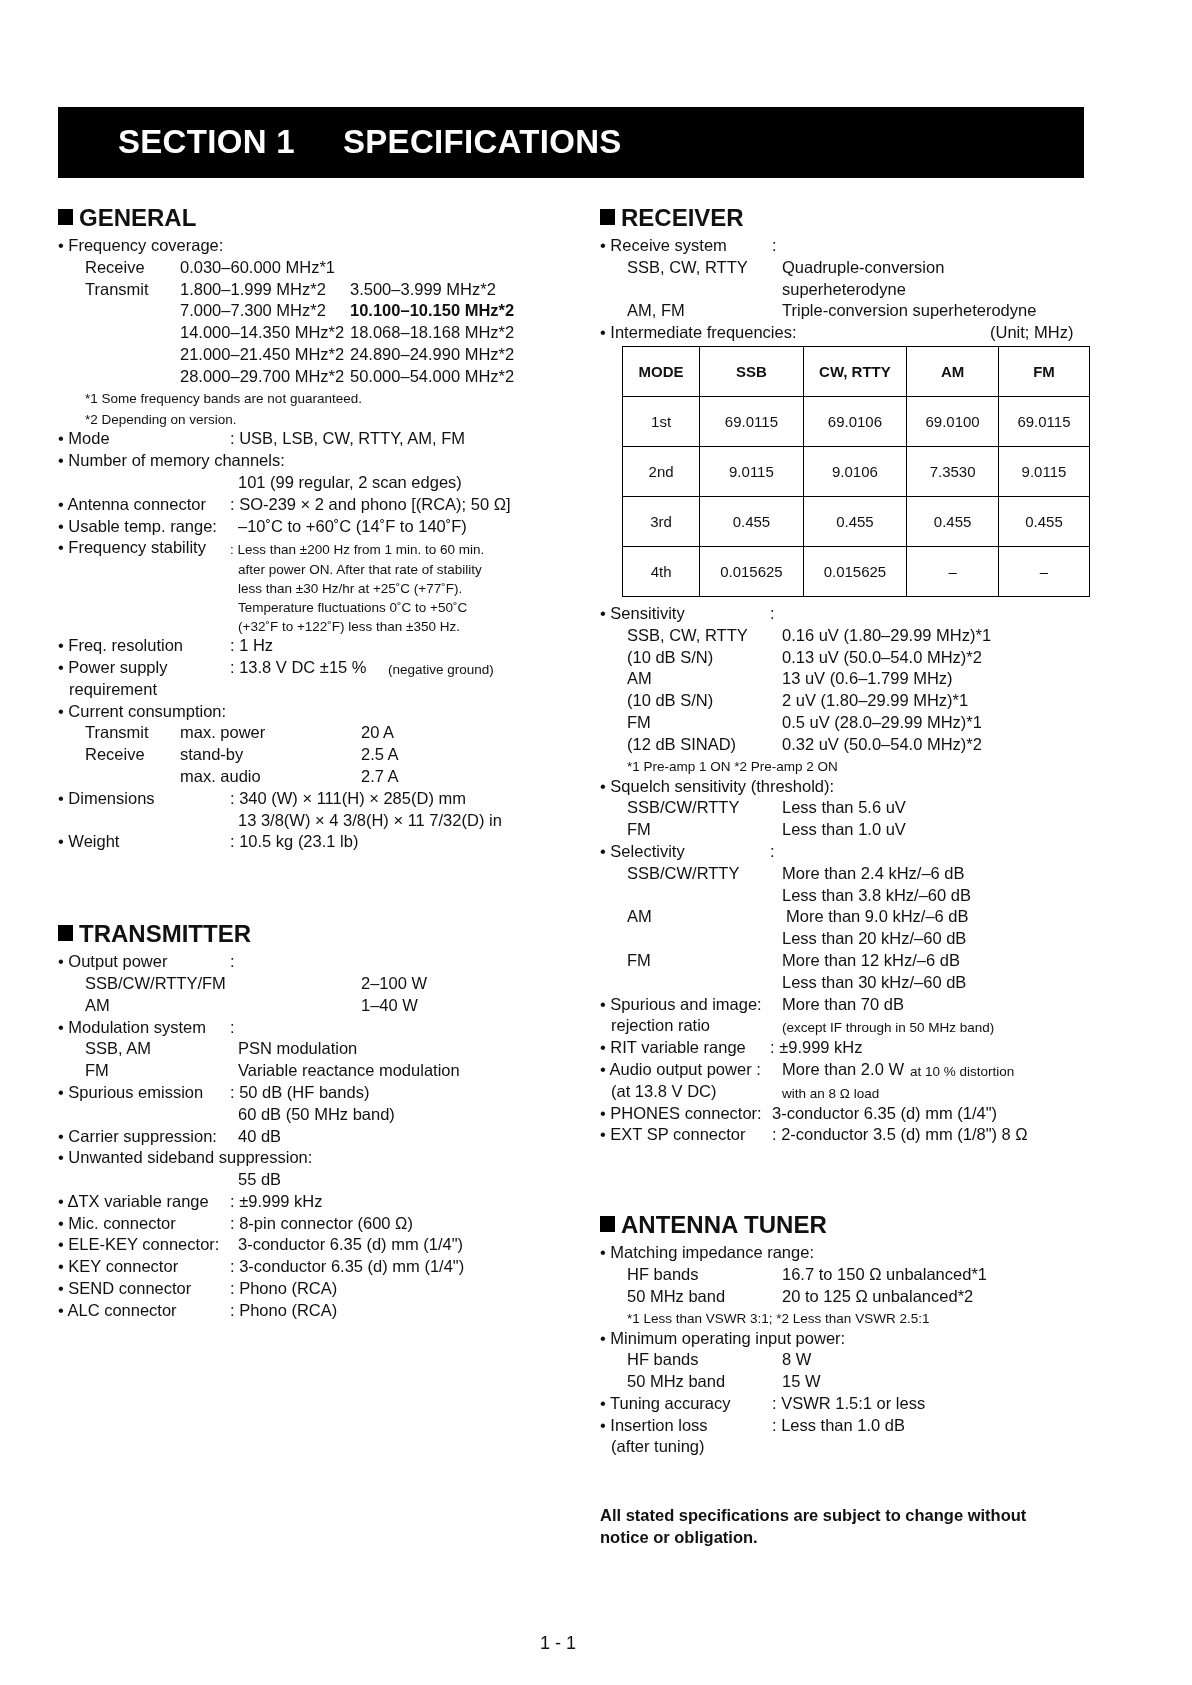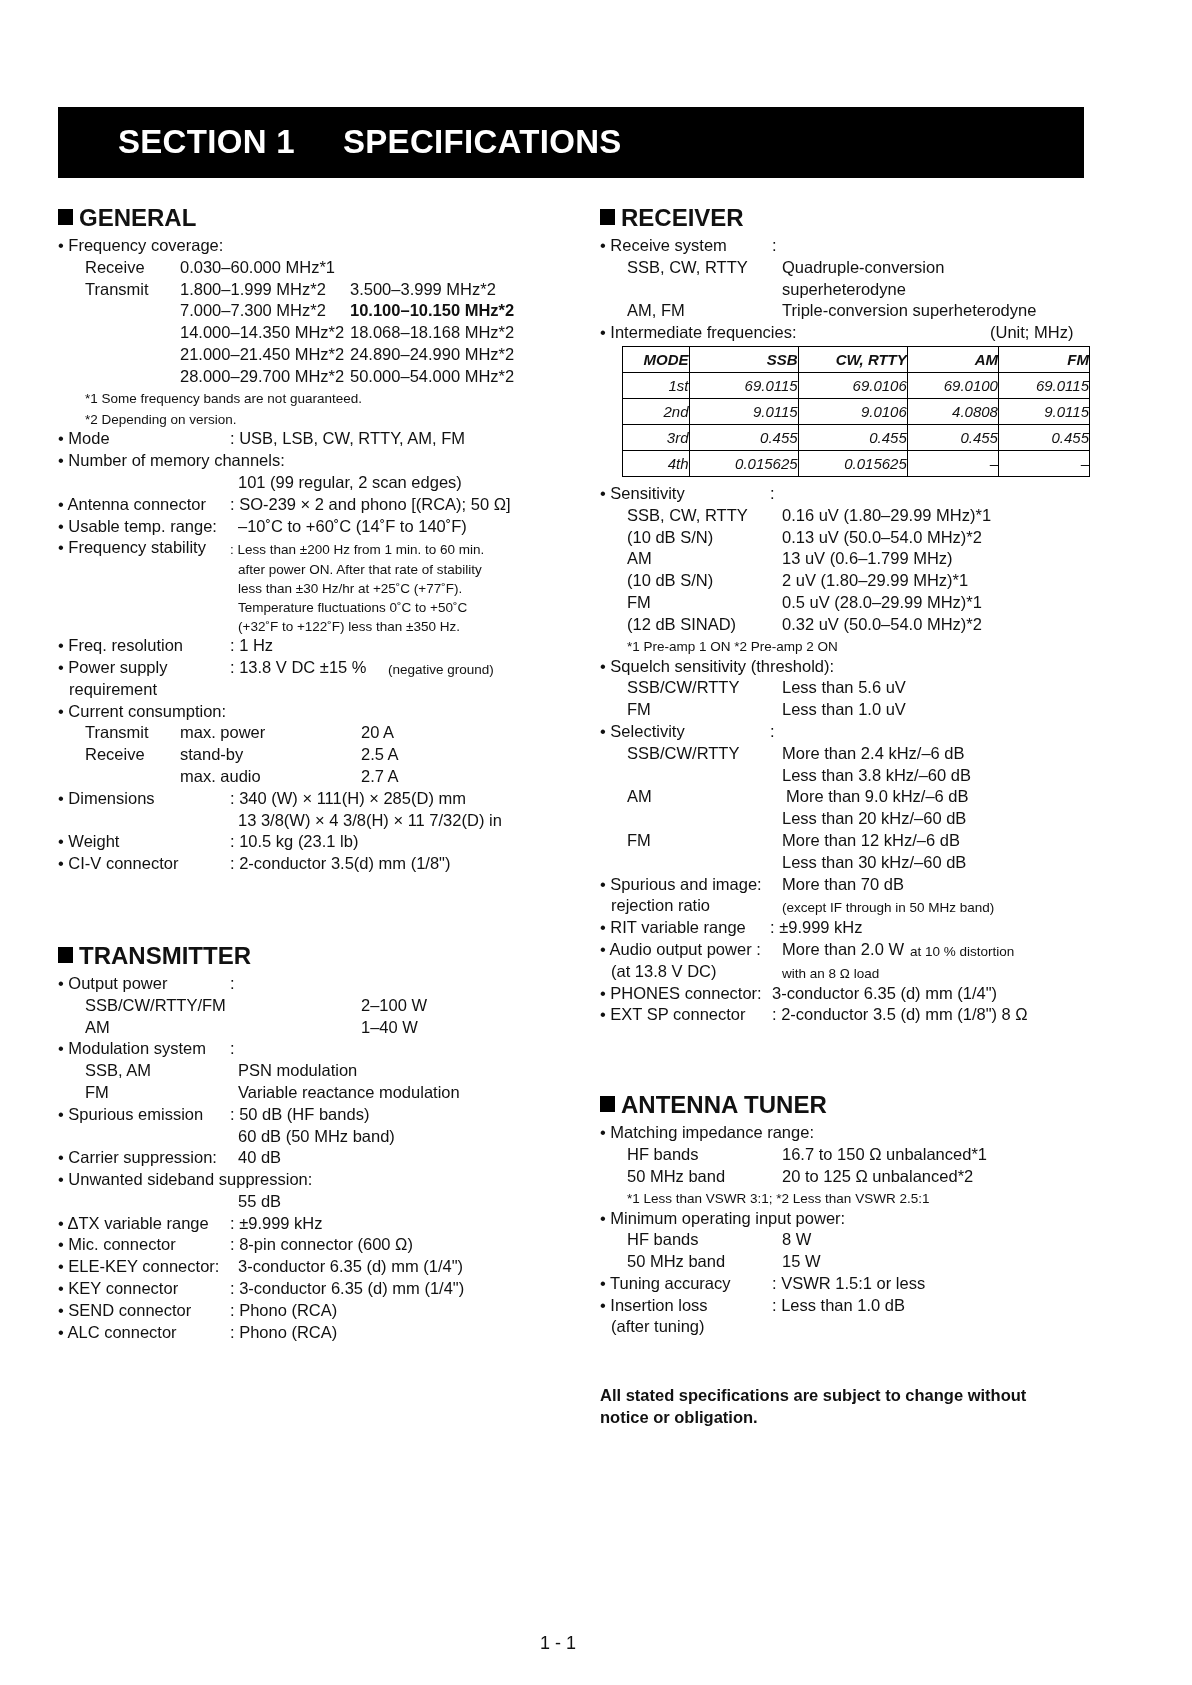--- a/index.html
+++ b/index.html
@@ -9,21 +9,21 @@
   .banner span { position:absolute; top:16px; color:#fff; font-size:33px; font-weight:bold; letter-spacing:0.3px; }
   .col { position:absolute; font-size:16.5px; line-height:21.8px; }
   .col-left { left:58px; top:203px; width:490px; }
   .col-right { left:600px; top:203px; width:490px; }
   .sec-title { font-size:24px; font-weight:bold; line-height:30px; margin-bottom:2px; }
   .sec-title .sq { display:inline-block; width:15px; height:16px; background:#000; margin-right:6px; vertical-align:1px; }
   .row { position:relative; height:21.8px; white-space:nowrap; }
   .row span { position:absolute; top:0; }
   .small { font-size:13.5px; }
   table.if { border-collapse:collapse; margin:2px 0 6px 22px; font-size:15px; }
-  table.if th, table.if td { border:1.5px solid #000; text-align:right; height:25px; padding:0;font-style:italic; }
+  table.if th, table.if td { border:1.5px solid #000; text-align:center; height:25px; padding:12px; }
   table.if th { font-weight:bold; }
   .note { font-weight:bold; font-size:16.5px; line-height:22px; }
   .pageno { position:absolute; left:540px; top:1633px; font-size:18px; }
 </style>
 </head>
 <body>
 
 <div class="banner">
   <span style="left:60px">SECTION 1</span>
   <span style="left:285px">SPECIFICATIONS</span>
@@ -135,24 +135,20 @@
   <div class="row">
       <span style="left:0">• Dimensions</span>
       <span style="left:172px">: 340 (W) × 111(H) × 285(D) mm</span>
     </div>
   <div class="row">
       <span style="left:180px">13 3/8(W) × 4 3/8(H) × 11 7/32(D) in</span>
     </div>
   <div class="row">
       <span style="left:0">• Weight</span>
       <span style="left:172px">: 10.5 kg (23.1 lb)</span>
-    </div>
-  <div class="row">
-      <span style="left:0">• CI-V connector</span>
-      <span style="left:172px">: 2-conductor 3.5(d) mm (1/8")</span>
     </div>
 
   <div style="height:66px"></div>
   <div class="sec-title"><span class="sq"></span><span>TRANSMITTER</span></div>
   <div class="row">
       <span style="left:0">• Output power</span>
       <span style="left:172px">:</span>
     </div>
   <div class="row">
       <span style="left:27px">SSB/CW/RTTY/FM</span>
@@ -253,21 +249,21 @@
           <td>1st</td>
           <td>69.0115</td>
           <td>69.0106</td>
           <td>69.0100</td>
           <td>69.0115</td>
         </tr>
         <tr>
           <td>2nd</td>
           <td>9.0115</td>
           <td>9.0106</td>
-          <td>4.0808</td>
+          <td>7.3530</td>
           <td>9.0115</td>
         </tr>
         <tr>
           <td>3rd</td>
           <td>0.455</td>
           <td>0.455</td>
           <td>0.455</td>
           <td>0.455</td>
         </tr>
         <tr>

